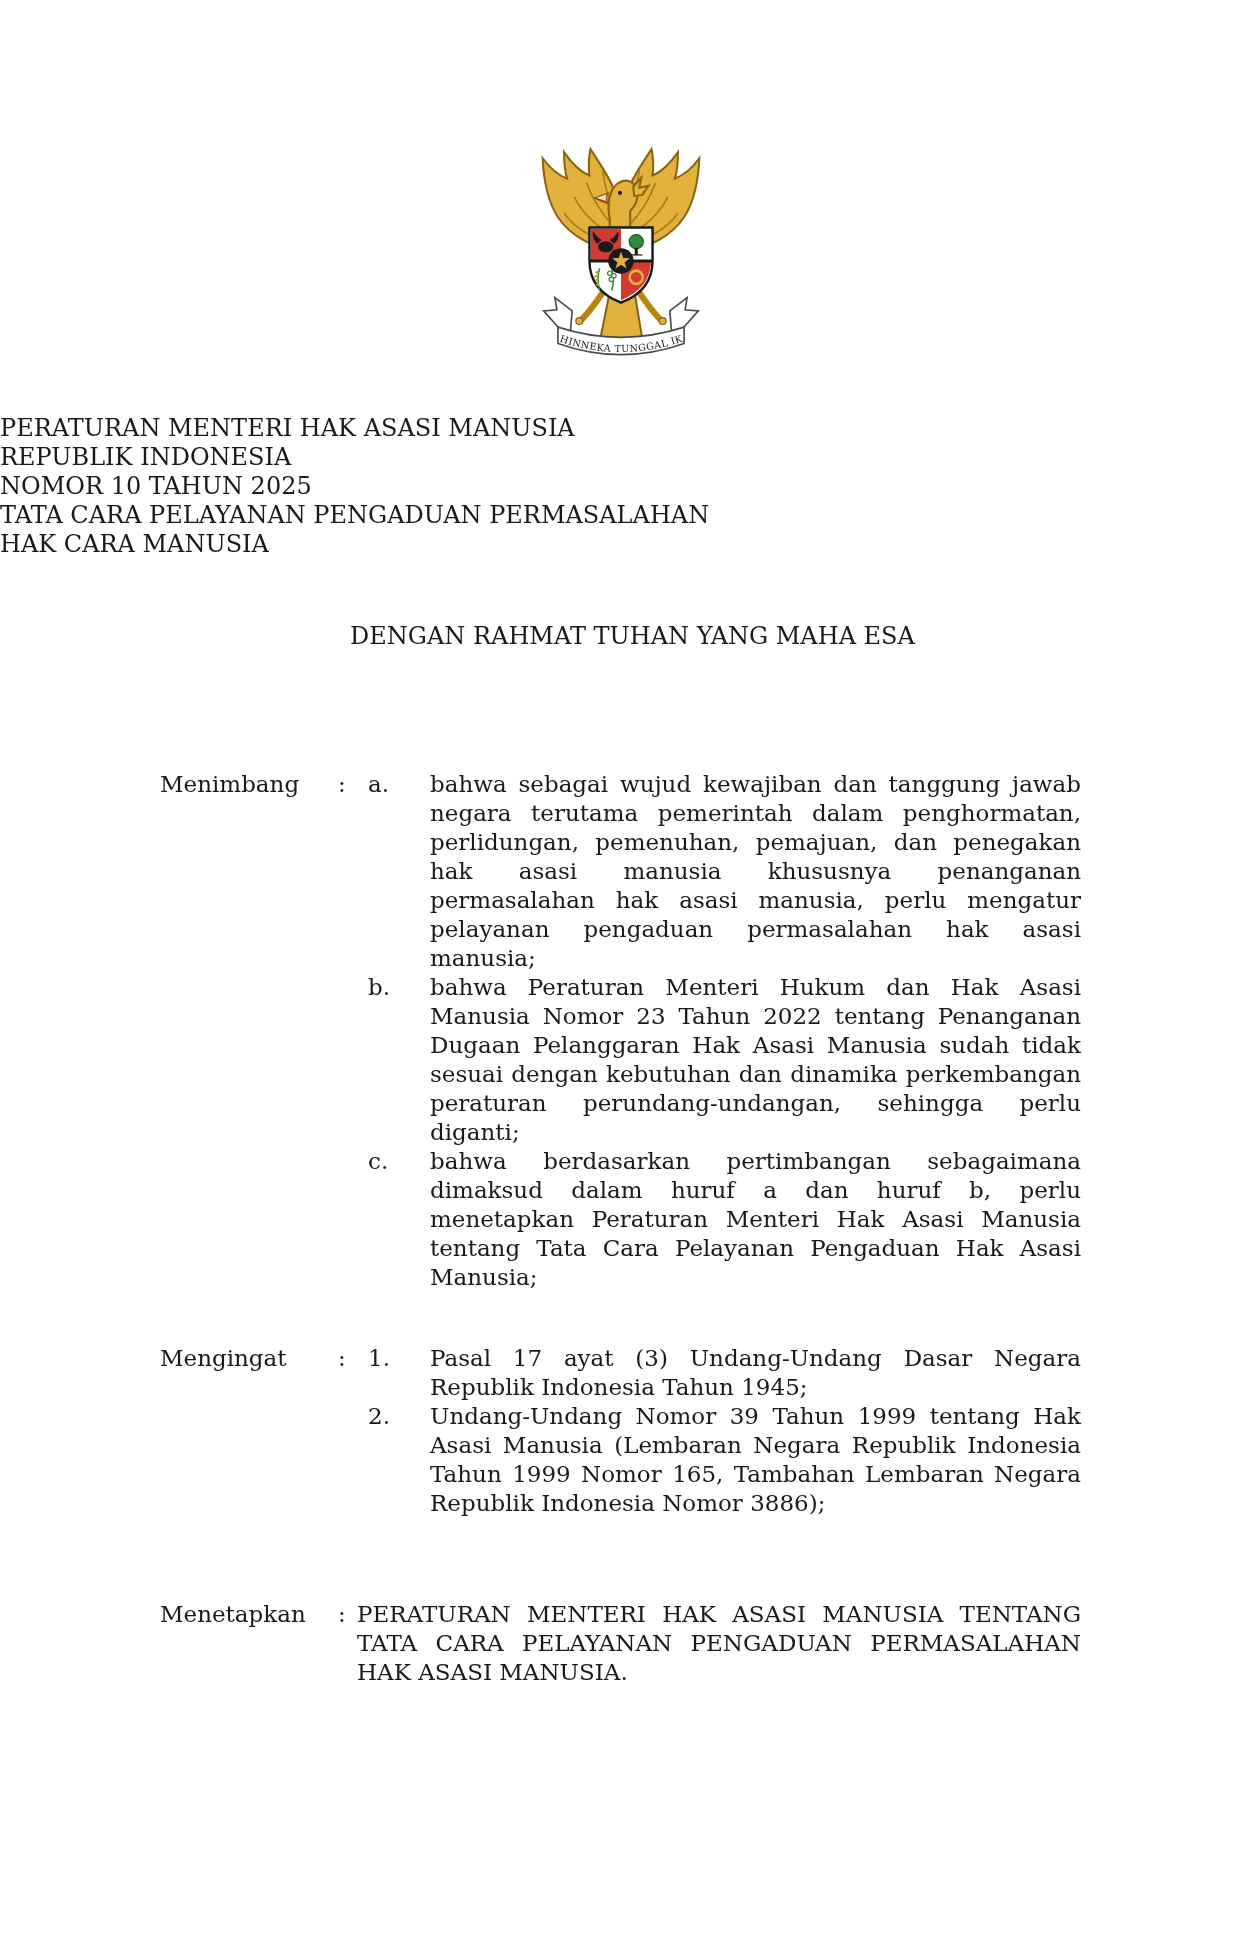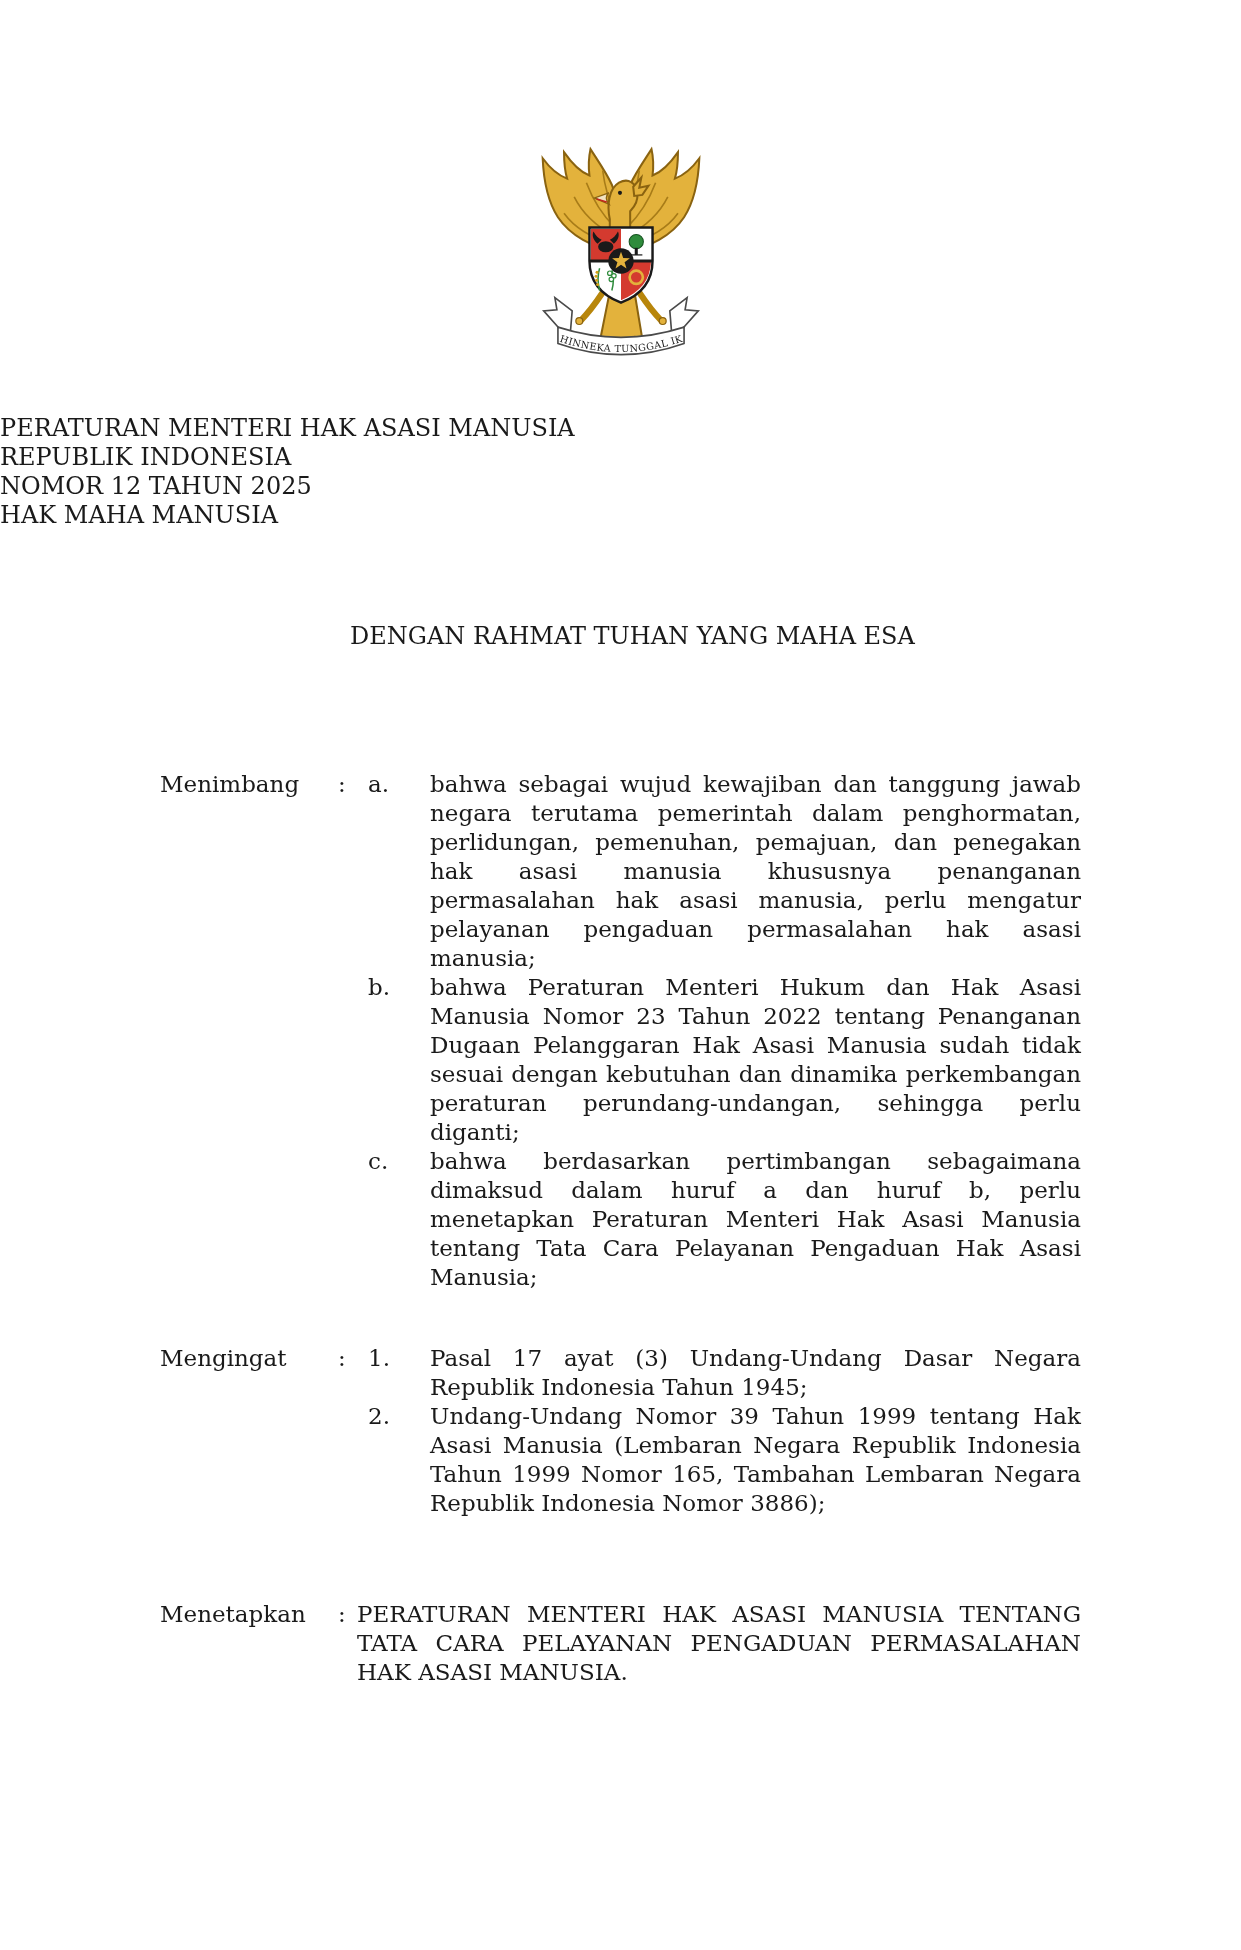--- a/index.html
+++ b/index.html
@@ -156,22 +156,23 @@
         <circle cx="100" cy="117" r="12.5" fill="#1a1a1a"></circle>
         <path fill="#E3B23C" d="M100,107.8 L102.17,114 L108.75,114.16 L103.52,118.14 L105.41,124.44
                  L100,120.7 L94.59,124.44 L96.48,118.14 L91.25,114.16 L97.83,114 Z"></path>
       </g>
     </svg>
   </div>
 
   <div class="title-block">
     <div>PERATURAN MENTERI HAK ASASI MANUSIA</div>
     <div>REPUBLIK INDONESIA</div>
-    <div>NOMOR 12 TAHUN 2025</div>
-    <div>HAK MAHA MANUSIA</div>
+    <div>NOMOR 10 TAHUN 2025</div>
+    <div>TATA CARA PELAYANAN PENGADUAN PERMASALAHAN</div>
+    <div>HAK CARA MANUSIA</div>
   </div>
 
   <div class="center-line invocation">DENGAN RAHMAT TUHAN YANG MAHA ESA</div>
 
   <section class="clause-row row-menimbang">
     <div class="clause-label">Menimbang</div>
     <div class="clause-colon">:</div>
     <div class="clause-items">
       <div class="clause-item">
         <div class="item-marker">a.</div>

